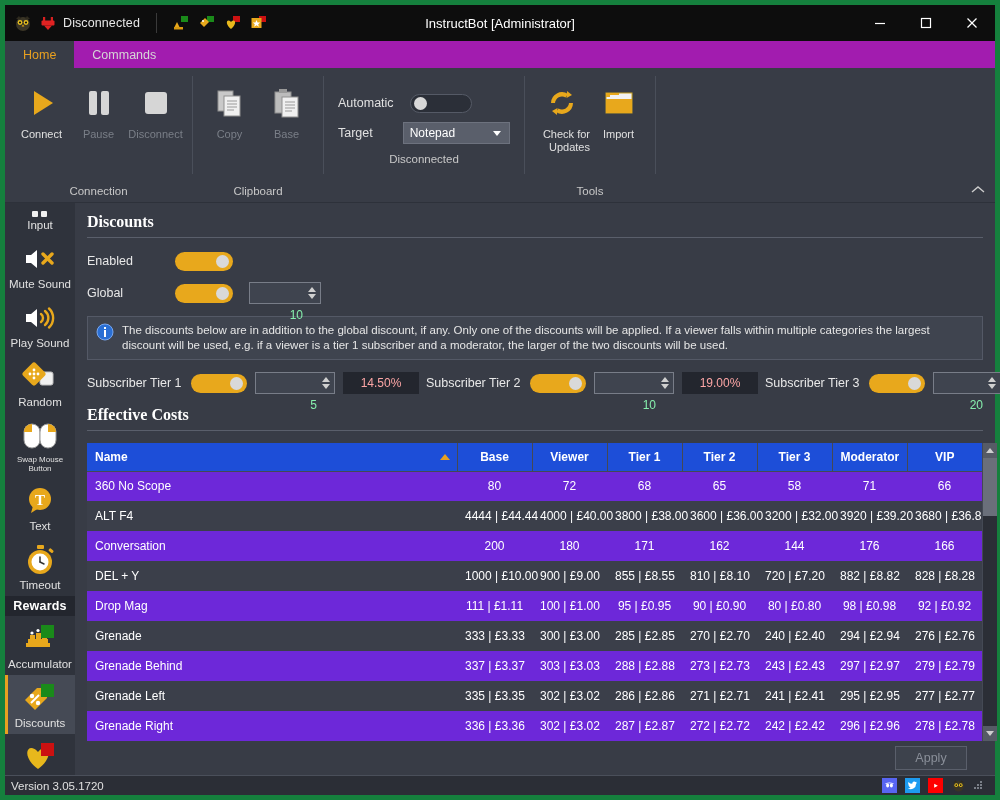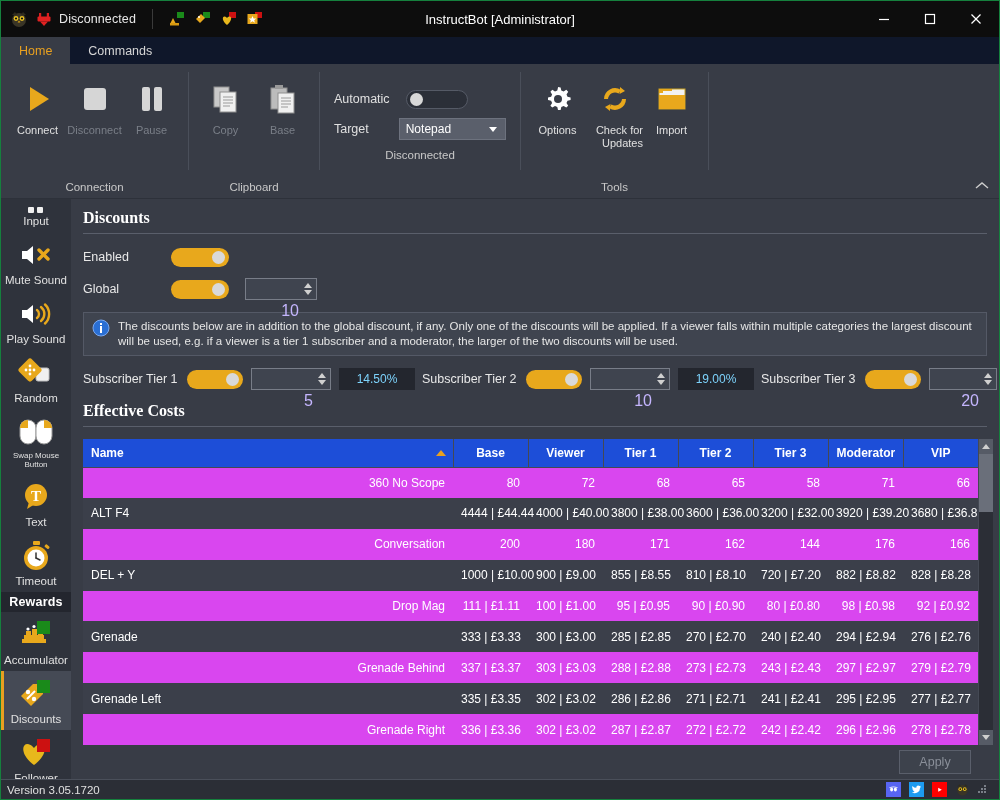--- a/index.html
+++ b/index.html
@@ -7,21 +7,21 @@
     width: 1000px; height: 800px;
     background: #2b2b2b;
     font-family: "Liberation Sans", sans-serif;
     overflow: hidden;
     -webkit-font-smoothing: antialiased;
   }
   #app {
     width: 1000px; height: 800px;
     position: relative;
     background: #383c46;
-    border: 1px solid #15803d;
+    border: 5px solid #15803d;
     display: flex; flex-direction: column;
   }
 
   
   .titlebar {
     height: 36px; background: #0d0d0d;
     display: flex; align-items: center;
     position: relative; flex: 0 0 36px;
   }
   .tb-left { display: flex; align-items: center; padding-left: 8px; gap: 6px; }
@@ -39,21 +39,21 @@
   }
   .winctl { margin-left: auto; display: flex; height: 36px; }
   .wbtn {
     width: 46px; height: 36px; display: flex; align-items: center; justify-content: center;
     color: #ffffff;
   }
   .wbtn svg { display: block; }
 
   
   .ribbon-tabs {
-    height: 27px; background: #0f172a; display: flex; flex: 0 0 27px;
+    height: 27px; background: #a21caf; display: flex; flex: 0 0 27px;
     position: relative;
   }
   .rtab {
     padding: 0 18px; display: flex; align-items: center;
     font-size: 12.5px; color: #d6d6d6; height: 27px;
   }
   .rtab.active { background: #383c46; color: #e8a020; }
 
   
   .ribbon {
@@ -144,21 +144,21 @@
     width: 58px; height: 19px; border-radius: 10px; background: #e8a81c; position: relative;
   }
   .toggle-on .knob {
     position: absolute; right: 4px; top: 3px; width: 13px; height: 13px;
     border-radius: 50%; background: #d9d9d9;
   }
   .spin {
     width: 62px; height: 22px; background: #3f444f; border: 1px solid #787d88;
     display: flex; align-items: center; position: relative;
   }
-  .spin .sv { flex: 1; text-align: right; font-size: 16px; color: #c4b5fd; padding-right: 4px; margin-top: 44px; }
+  .spin .sv { flex: 1; text-align: right; font-size: 12px; color: #86efac; padding-right: 4px; margin-top: 44px; }
   .spin .arrows { width: 13px; display: flex; flex-direction: column; align-items: center;
     justify-content: center; gap: 2px; padding-right: 3px; }
   .spin .arrows i { display:block; width: 0; height: 0; border-left: 4px solid transparent;
     border-right: 4px solid transparent; }
   .spin .arrows i.up { border-bottom: 5px solid #d0d0d0; }
   .spin .arrows i.dn { border-top: 5px solid #d0d0d0; }
 
   .info-box {
     display: flex; gap: 8px; background: #3f444f; border: 1px solid #545966;
     padding: 6px 8px; margin: 4px 0 12px 0; align-items: flex-start;
@@ -169,21 +169,21 @@
   .disc-col { display: flex; flex-direction: row; gap: 7px; align-items: center; }
   .drow { display: flex; align-items: center; gap: 8px; height: 22px; }
   .drow .dlab { font-size: 12.5px; color: #e8e8e8; }
   .drow .dlab.w1 { width: 96px; }
   .drow .dlab.w2 { width: 60px; }
   .toggle-sm { width: 56px; height: 19px; border-radius: 10px; background: #e8a81c; position: relative; }
   .toggle-sm .knob { position: absolute; right: 4px; top: 3px; width: 13px; height: 13px;
      border-radius: 50%; background: #d9d9d9; }
   .pct {
     width: 76px; height: 22px; background: #23262e; display: flex; align-items: center;
-    justify-content: center; font-size: 12px; color: #7dd3fc;
+    justify-content: center; font-size: 12px; color: #fca5a5;
   }
   .focus-ring {
     position: relative;
   }
   .focus-ring::after {
     content: ""; position: absolute; left: -7px; top: -10px; right: -7px; bottom: -10px;
     border: 3px dashed #ffffff; pointer-events: none;
   }
 
   
@@ -199,21 +199,21 @@
   table.costs th .sortarr {
     position: absolute; right: 7px; top: 50%; margin-top: -3px;
     width: 0; height: 0; border-left: 5px solid transparent; border-right: 5px solid transparent;
     border-bottom: 6px solid #e8a020;
   }
   table.costs td {
     font-size: 12px; color: #ffffff; height: 30px; padding: 0 8px;
     text-align: center; white-space: nowrap;
   }
   table.costs td.name-col { text-align: left; }
-  table.costs tr.odd td { background: #d946ef; text-align: right; }
+  table.costs tr.odd td { background: #6d28d9; }
   table.costs tr.even td { background: #3b3f4a; }
 
   .vscroll {
     width: 15px; background: #2b2e36; flex: 0 0 15px; position: relative;
     border-left: 1px solid #444954;
   }
   .vscroll .sarrow {
     height: 15px; display: flex; align-items: center; justify-content: center;
     background: #565b66;
   }
@@ -335,33 +335,33 @@
           <div class="ricon">
             <svg width="34" height="34" viewBox="0 0 34 34">
                 <path d="M9 5 L28 17 L9 29 Z" fill="#e8a81c"></path>
               </svg>
           </div>
           <div class="lbl">Connect</div>
         </div>
         <div class="rbtn disabled">
           <div class="ricon">
             <svg width="34" height="34" viewBox="0 0 34 34">
-                <rect x="6" y="6" width="22" height="22" rx="3" fill="#d6d6d6"></rect>
+                <rect x="7" y="5" width="8" height="24" rx="2" fill="#d6d6d6"></rect>
+                <rect x="19" y="5" width="8" height="24" rx="2" fill="#d6d6d6"></rect>
               </svg>
           </div>
-          <div class="lbl">Disconnect</div>
+          <div class="lbl">Pause</div>
         </div>
         <div class="rbtn disabled">
           <div class="ricon">
             <svg width="34" height="34" viewBox="0 0 34 34">
-                <rect x="7" y="5" width="8" height="24" rx="2" fill="#d6d6d6"></rect>
-                <rect x="19" y="5" width="8" height="24" rx="2" fill="#d6d6d6"></rect>
+                <rect x="6" y="6" width="22" height="22" rx="3" fill="#d6d6d6"></rect>
               </svg>
           </div>
-          <div class="lbl">Pause</div>
+          <div class="lbl">Disconnect</div>
         </div>
       </div>
       <div class="rgroup-label">Connection</div>
     </div>
     <div class="rgroup-div"></div>
 
     <div class="rgroup">
       <div class="rgroup-items">
         <div class="rbtn disabled">
           <div class="ricon">
@@ -414,29 +414,20 @@
             <span class="carr"></span>
           </span>
         </div>
       </div>
       <div class="rgroup-label">Disconnected</div>
     </div>
     <div class="rgroup-div"></div>
 
     <div class="rgroup">
       <div class="rgroup-items">
-        <div class="rbtn">
-          <div class="ricon">
-            <svg width="34" height="34" viewBox="0 0 34 34">
-              <path fill="#ffffff" d="M17 5 l2.6 .4 .7 3.1 2.3 1 2.7-1.7 1.9 1.9 -1.7 2.7 1 2.3 3.1 .7 0 2.6 -3.1 .7 -1 2.3 1.7 2.7 -1.9 1.9 -2.7-1.7 -2.3 1 -.7 3.1 -2.6 0 -.7-3.1 -2.3-1 -2.7 1.7 -1.9-1.9 1.7-2.7 -1-2.3 -3.1-.7 0-2.6 3.1-.7 1-2.3 -1.7-2.7 1.9-1.9 2.7 1.7 2.3-1 .7-3.1z"></path>
-              <circle cx="17" cy="17" r="4" fill="#383c46"></circle>
-            </svg>
-          </div>
-          <div class="lbl">Options</div>
-        </div>
         <div class="rbtn">
           <div class="ricon">
             <svg width="34" height="34" viewBox="0 0 34 34">
               <path d="M6 17 a11 11 0 0 1 17-9 l-2.5 3.5 a7 7 0 0 0 -10.5 5.5 z" fill="#e8a81c"></path>
               <path d="M28 17 a11 11 0 0 1 -17 9 l2.5-3.5 a7 7 0 0 0 10.5-5.5 z" fill="#e8a81c"></path>
               <path d="M22 5 L27 9 L21.5 12 Z" fill="#e8a81c"></path>
               <path d="M12 29 L7 25 L12.5 22 Z" fill="#e8a81c"></path>
             </svg>
           </div>
           <div class="lbl">Check for Updates</div>

